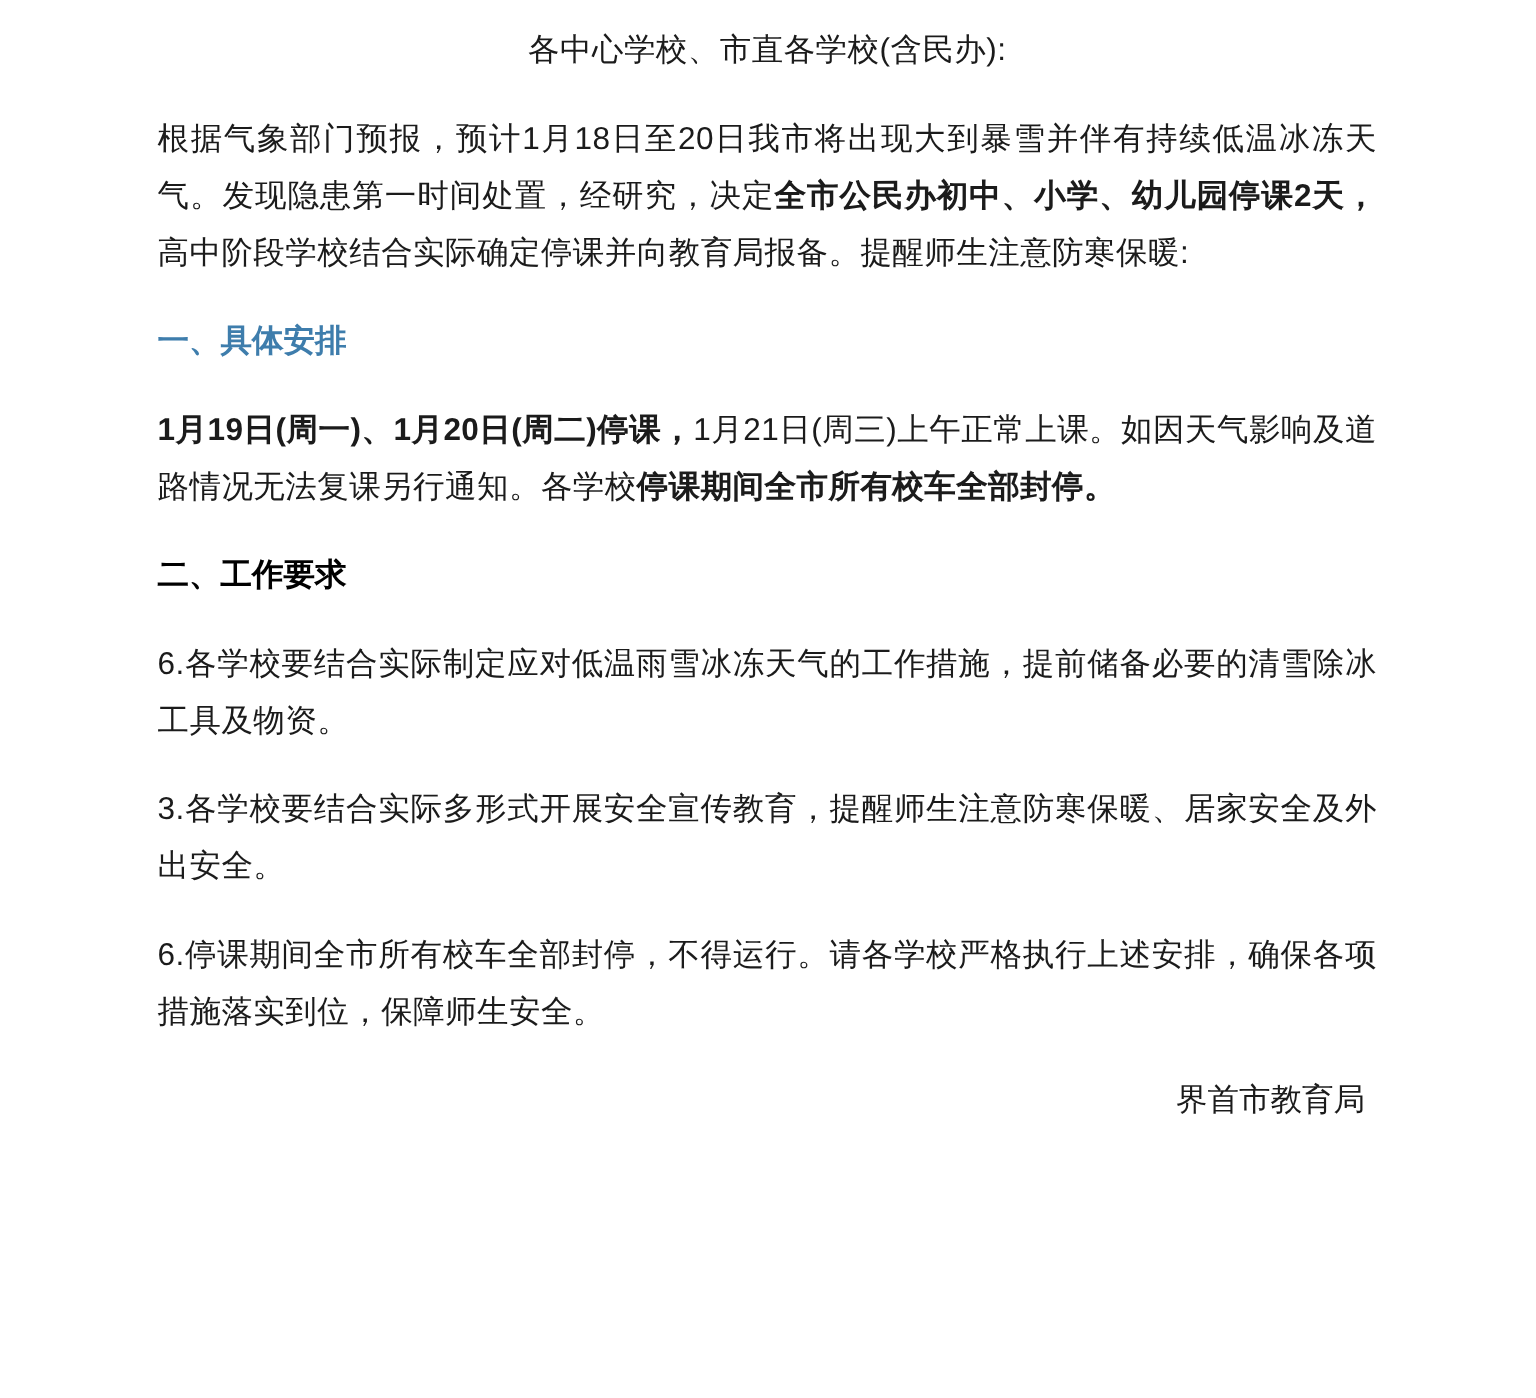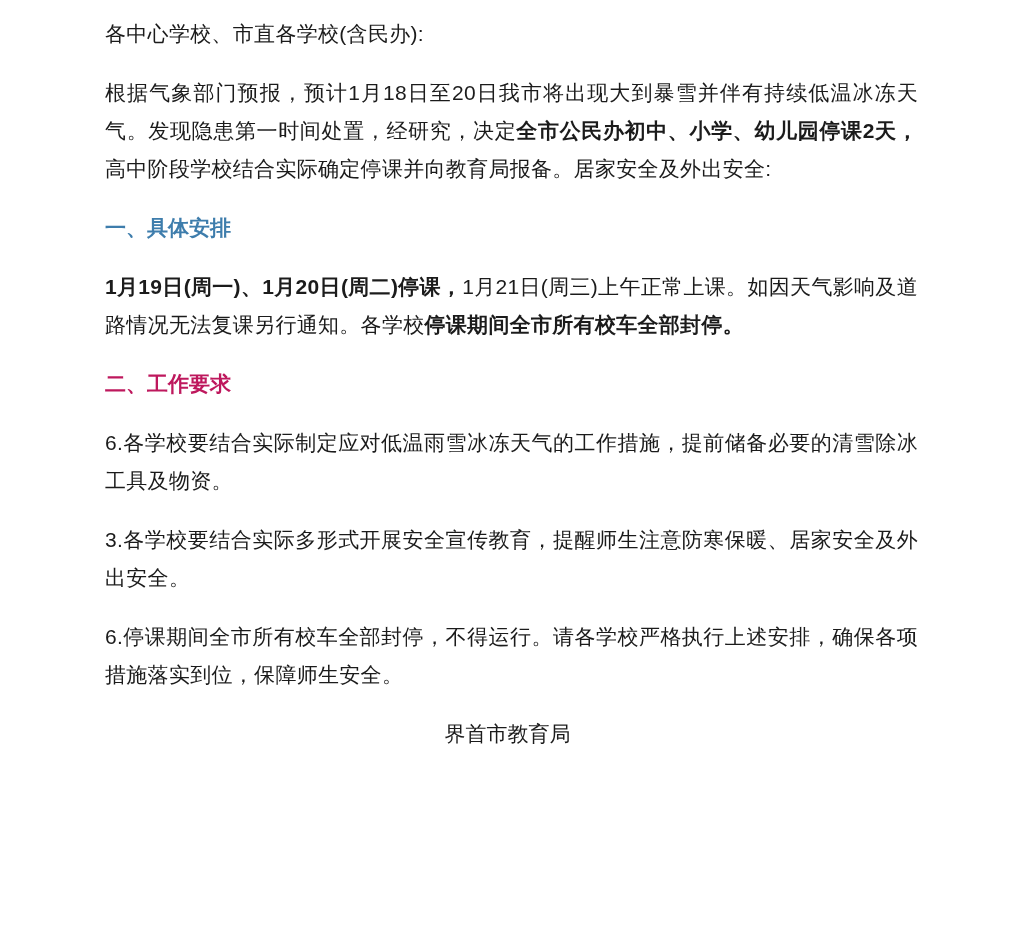--- a/index.html
+++ b/index.html
@@ -20,55 +20,55 @@
     padding: 15px 106px 0 105px;
   }
   .notice p {
     margin: 0 0 21px 0;
     font-size: 21px;
     line-height: 38px;
     text-align: justify;
     letter-spacing: 0.3px;
   }
   .notice p.no-justify {
-    text-align: left;
+    text-align: center;
   }
   .bold {
     font-weight: 700;
   }
   .section-heading {
     margin: 0 0 21px 0;
     font-size: 21px;
     line-height: 38px;
     font-weight: 700;
   }
   .signature-block {
     margin-top: 21px;
-    text-align: center;
+    text-align: right;
     padding-right: 8px;
   }
   .signature-block div {
     font-size: 21px;
     line-height: 38px;
   }
 </style>
 </head>
 <body>
 
 <div class="notice">
 
   <p class="no-justify">各中心学校、市直各学校(含民办):</p>
 
-  <p><span>根据气象部门预报，预计1月18日至20日我市将出现大到暴雪并伴有持续低温冰冻天气。发现隐患第一时间处置，经研究，决定</span><span class="bold">全市公民办初中、小学、幼儿园停课2天，</span><span>高中阶段学校结合实际确定停课并向教育局报备。居家安全及外出安全:</span></p>
+  <p><span>根据气象部门预报，预计1月18日至20日我市将出现大到暴雪并伴有持续低温冰冻天气。发现隐患第一时间处置，经研究，决定</span><span class="bold">全市公民办初中、小学、幼儿园停课2天，</span><span>高中阶段学校结合实际确定停课并向教育局报备。提醒师生注意防寒保暖:</span></p>
 
   <h2 class="section-heading" style="color: rgb(62, 125, 172);">一、具体安排</h2>
 
   <p><span class="bold">1月19日(周一)、1月20日(周二)停课，</span><span>1月21日(周三)上午正常上课。如因天气影响及道路情况无法复课另行通知。各学校</span><span class="bold">停课期间全市所有校车全部封停。</span></p>
 
-  <h2 class="section-heading" style="color: #be185d;">二、工作要求</h2>
+  <h2 class="section-heading" style="color: #000000;">二、工作要求</h2>
 
   <p>6.各学校要结合实际制定应对低温雨雪冰冻天气的工作措施，提前储备必要的清雪除冰工具及物资。</p>
 
 
   <p>3.各学校要结合实际多形式开展安全宣传教育，提醒师生注意防寒保暖、居家安全及外出安全。</p>
 
   <p>6.停课期间全市所有校车全部封停，不得运行。请各学校严格执行上述安排，确保各项措施落实到位，保障师生安全。</p>
 
   <div class="signature-block">
     <div>界首市教育局</div>

